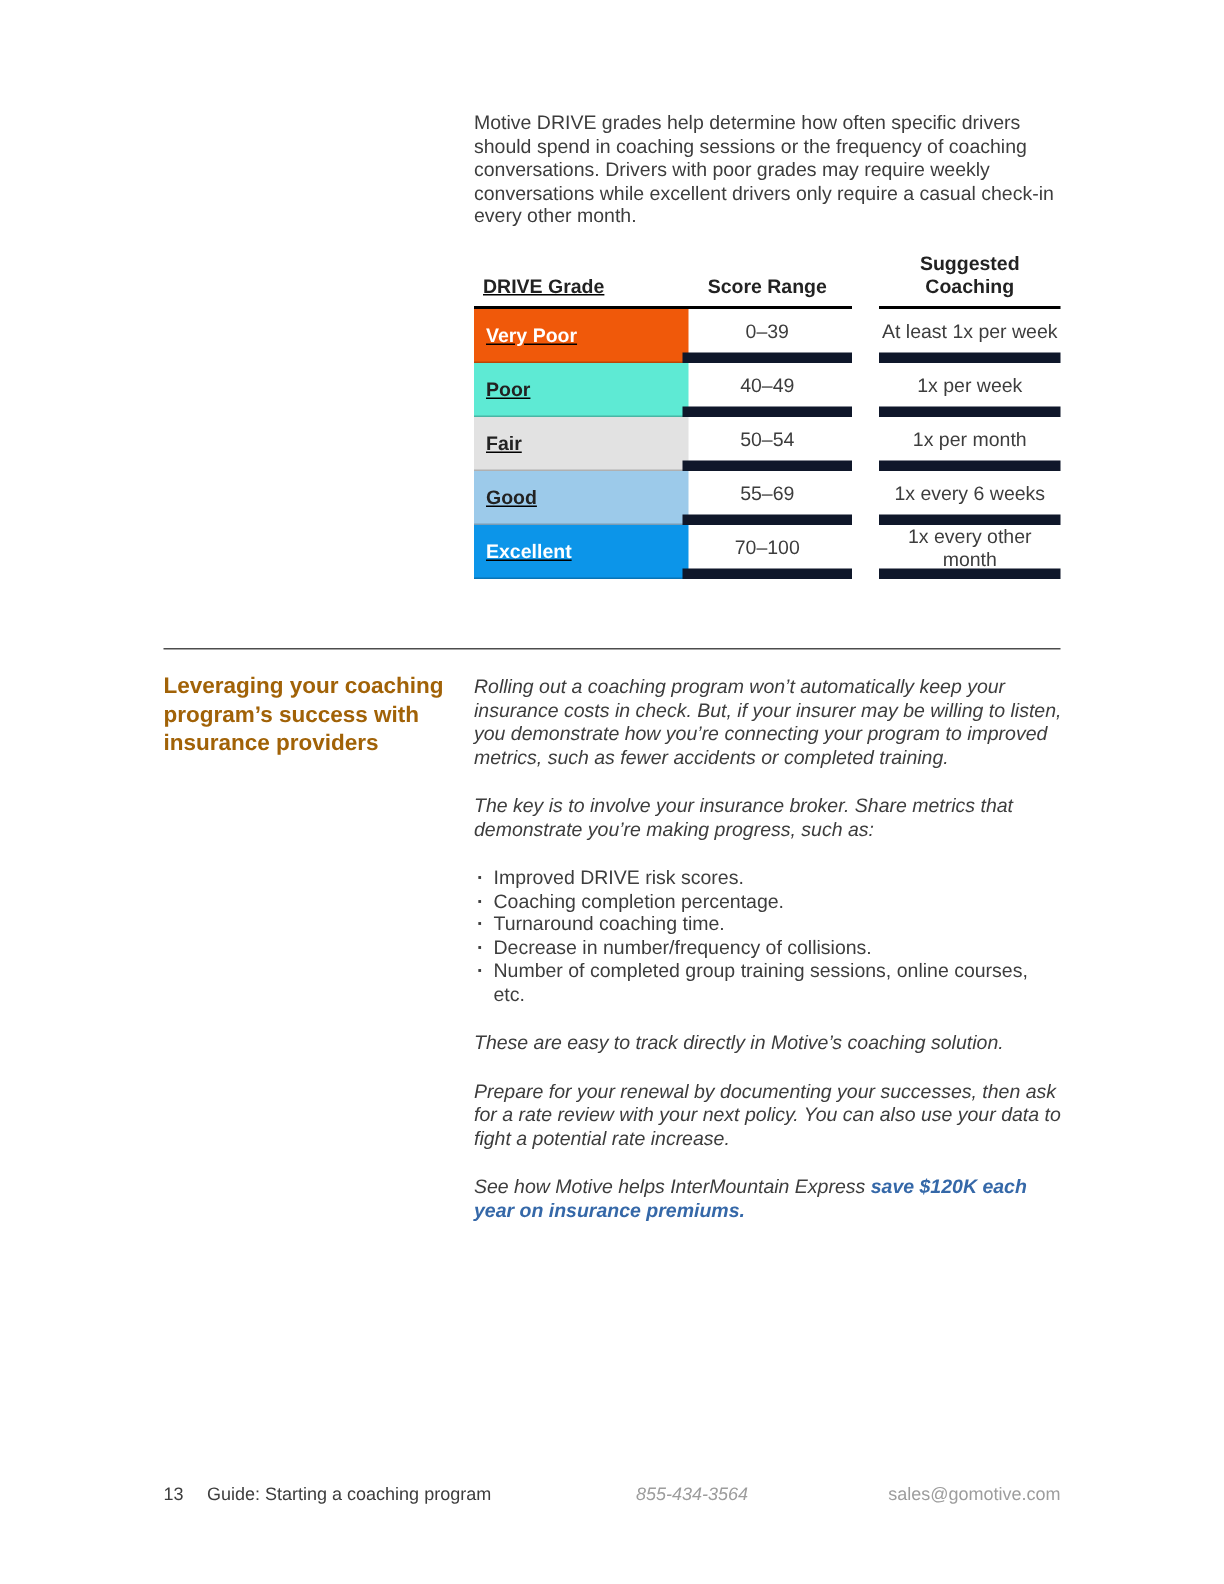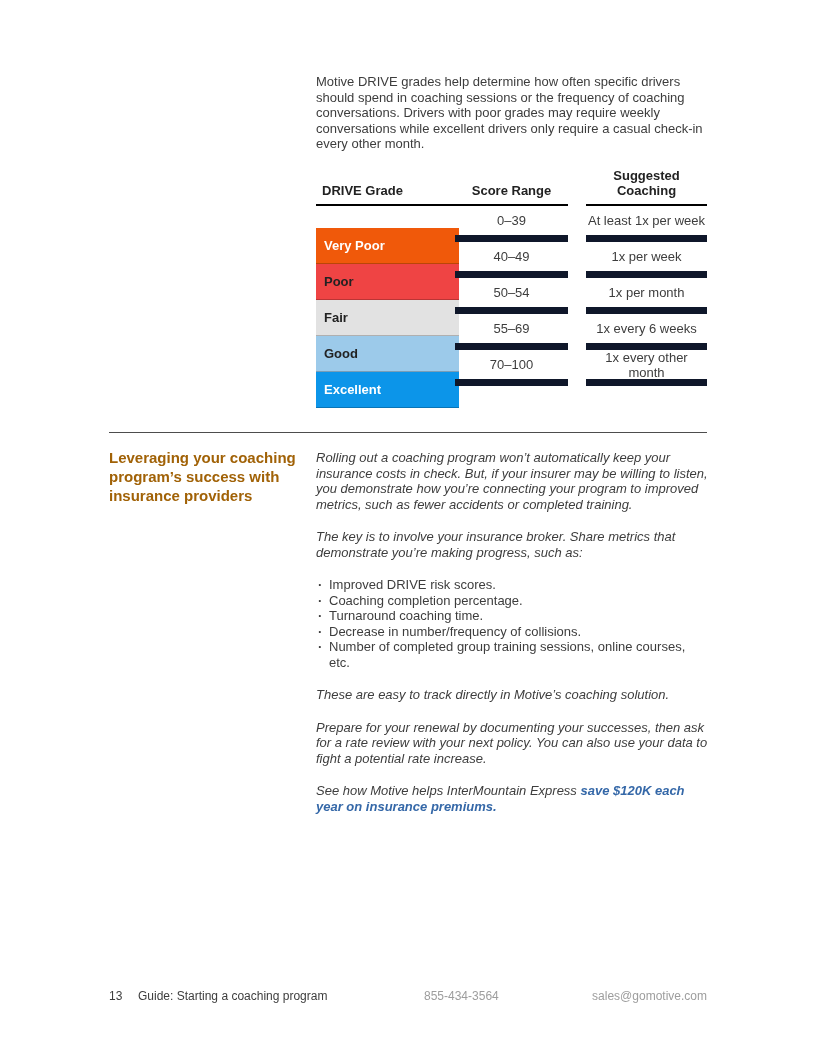--- a/index.html
+++ b/index.html
@@ -13,21 +13,21 @@
   }
   
   .intro {
     position: absolute;
     left: 316px; top: 74px; width: 398px;
     font-size: 13px; line-height: 15.5px; color: #3d3d3d;
   }
   
   .drive-table { position: absolute; left: 316px; top: 158px; height: 230px; }
   .tcol { position: absolute; top: 0; }
-  .col-grade { left: 0; width: 143px; }
+  .col-grade { left: 0; width: 143px; text-decoration: underline; }
   .col-score { left: 139px; width: 113px; }
   .col-coach { left: 270px; width: 121px; }
   .col-header {
     height: 40px;
     display: flex; align-items: flex-end; justify-content: center;
     text-align: center;
     font-size: 13px; font-weight: bold; color: #222222;
     padding-bottom: 6px;
     border-bottom: 2px solid #000000;
     line-height: 15px;
@@ -71,36 +71,36 @@
   .body-col ul { margin: 0 12px 17px 0; padding: 0; list-style: none; }
   .body-col li { position: relative; padding-left: 13px; }
   .body-col li::before { content: "\00B7"; position: absolute; left: 2px; font-weight: bold; }
   .link { font-weight: bold; text-decoration: none; cursor: pointer; }
   
   .footer-item { position: absolute; top: 989px; font-size: 12px; text-align: right; }
   .footer-dark { color: #3d3d3d; }
   .footer-gray { color: #9d9d9d; }
   .footer-page { left: 109px; }
   .footer-title { left: 138px; }
-  .footer-phone { left: 424px; }
+  .footer-phone { left: 424px; font-style: italic; }
   .footer-email { right: 109px; }
 </style>
 </head>
 <body>
 
 <div class="page">
 
   <div class="intro">Motive DRIVE grades help determine how often specific drivers should spend in coaching sessions or the frequency of coaching conversations. Drivers with poor grades may require weekly conversations while excellent drivers only require a casual check-in every other month.</div>
 
   <div class="drive-table">
 
     <div class="tcol col-grade">
       <div class="col-header">DRIVE Grade</div>
-      <div class="grade-cell" style="background-color: rgb(240, 89, 10); color: rgb(255, 255, 255); margin-top: 22px;">Very Poor</div>
-      <div class="grade-cell" style="background-color: #ef4444; color: rgb(34, 34, 34);">Poor</div>
+      <div class="grade-cell" style="background-color: rgb(240, 89, 10); color: rgb(255, 255, 255);">Very Poor</div>
+      <div class="grade-cell" style="background-color: #5eead4; color: rgb(34, 34, 34);">Poor</div>
       <div class="grade-cell" style="background-color: rgb(226, 226, 226); color: rgb(34, 34, 34);">Fair</div>
       <div class="grade-cell" style="background-color: rgb(156, 202, 234); color: rgb(34, 34, 34);">Good</div>
       <div class="grade-cell" style="background-color: rgb(12, 149, 233); color: rgb(255, 255, 255);">Excellent</div>
     </div>
 
     <div class="tcol col-score">
       <div class="col-header">Score Range</div>
       <div class="data-cell">0–39</div>
       <div class="data-cell">40–49</div>
       <div class="data-cell">50–54</div>

